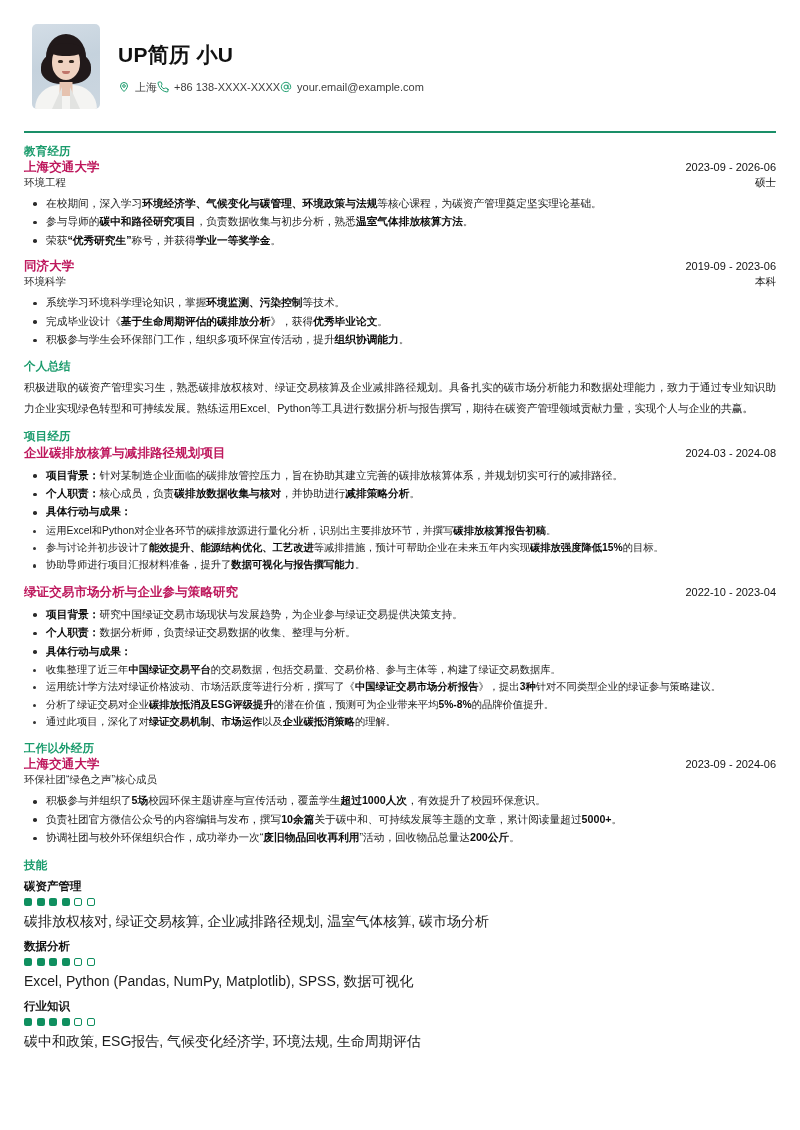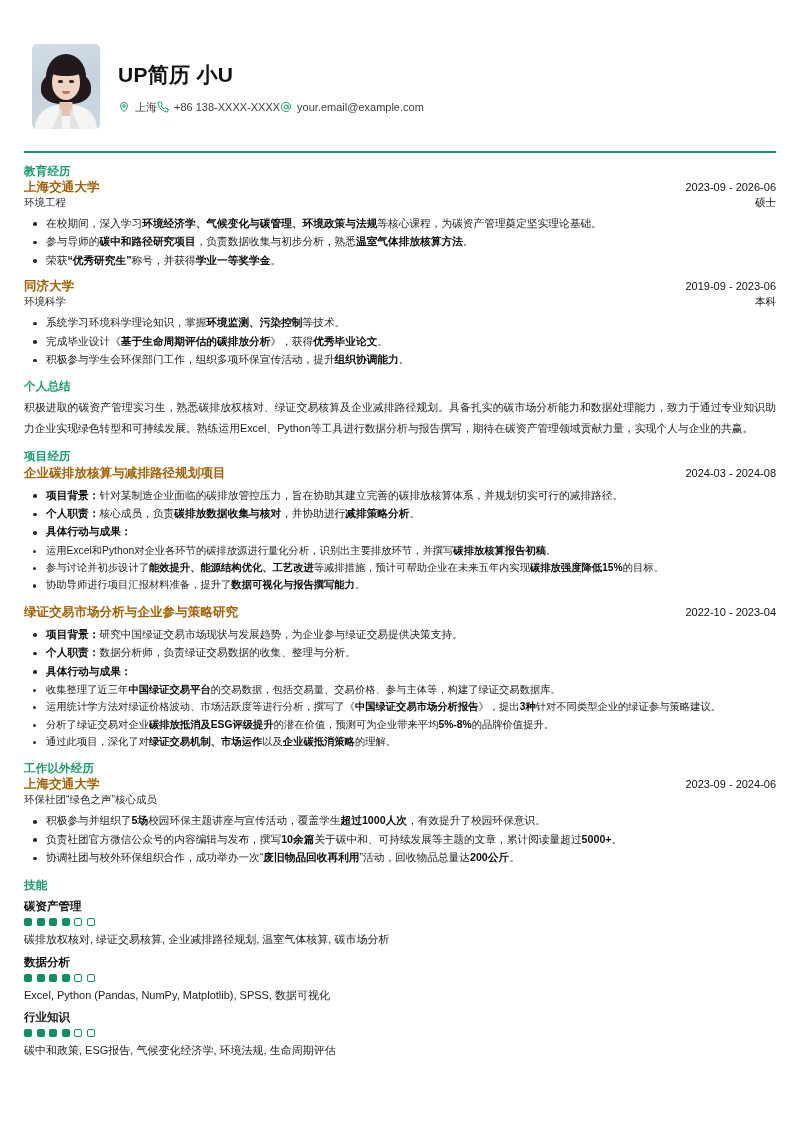--- a/index.html
+++ b/index.html
@@ -6,21 +6,21 @@
   html, body {
     width:800px; height:1130px;
     background:#ffffff;
     font-family:"Liberation Sans","DejaVu Sans",sans-serif;
     color:#1c1c1c;
     -webkit-font-smoothing:antialiased;
   }
   .page { width:800px; height:1130px; padding:0 24px; position:relative; overflow:hidden; }
 
   
-  .header { display:flex; align-items:center; padding:44px 0 0 8px; gap:18px; }
+  .header { display:flex; align-items:center; padding:24px 0 0 8px; gap:18px; }
   .photo {
     width:68px; height:85px; border-radius:5px; flex:0 0 auto;
     background:linear-gradient(165deg,#d3dde6 0%,#c5d2dd 45%,#ccd7e0 100%);
     position:relative; overflow:hidden;
   }
   
   .photo .hair {
     position:absolute; left:50%; top:10px; transform:translateX(-50%);
     width:40px; height:46px; border-radius:50% 50% 45% 45%;
     background:#21191a;
@@ -69,21 +69,21 @@
   .cico svg { display:block; }
 
   
   .toprule { height:1.6px; background:#1a8f68; margin:22px 0 0 0; }
   .sec { margin-top:11px; }
   .sec-title { font-size:11.5px; font-weight:700; color:#1a9b6c; line-height:1.25; letter-spacing:.2px; }
 
   
   .entry { margin-top:1px; }
   .erow { display:flex; justify-content:space-between; align-items:baseline; }
-  .eorg { font-size:12.5px; font-weight:700; color:#a16207; letter-spacing:.1px; }
+  .eorg { font-size:12.5px; font-weight:700; color:#be185d; letter-spacing:.1px; }
   .edate { font-size:11px; font-weight:400; color:#111; white-space:nowrap; }
   .esub { font-size:10.5px; color:#2b2b2b; }
   .esub2 { font-size:10.5px; font-weight:400; color:#111; white-space:nowrap; }
 
   ul.bl { list-style:none; margin:4px 0 0 0; padding:0; }
   ul.bl > li {
     position:relative; padding-left:22px; font-size:10.7px; line-height:1.72; color:#1c1c1c;
   }
   ul.bl > li:before{
     content:""; position:absolute; left:9px; top:8.5px;
@@ -104,21 +104,21 @@
   .summary { font-size:10.8px; line-height:1.92; color:#1c1c1c; margin-top:3px; text-align:justify; }
 
   
   .skill { margin-top:7px; }
   .skill:first-of-type{ margin-top:2px; }
   .skill-name { font-size:11.5px; font-weight:700; color:#111; margin-bottom:4px; }
   .dots { display:flex; gap:4.5px; margin-bottom:5px; }
   .dot { width:8px; height:8px; border-radius:2px; box-sizing:border-box; }
   .dot.on  { background:#0f8f5f; }
   .dot.off { background:transparent; border:1.4px solid #0f8f5f; }
-  .skill-desc { font-size:11px; color:#1c1c1c; line-height:1.5; }
+  .skill-desc { font-size:14px; color:#1c1c1c; line-height:1.5; }
 </style>
 </head>
 <body>
 
 <div class="page">
 
   <div class="header">
     <div class="photo">
       <div class="hair"></div>
       <div class="face"></div>

